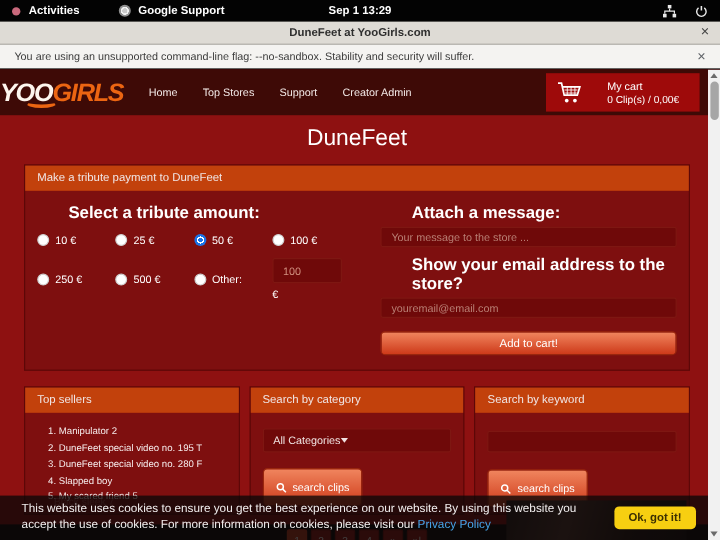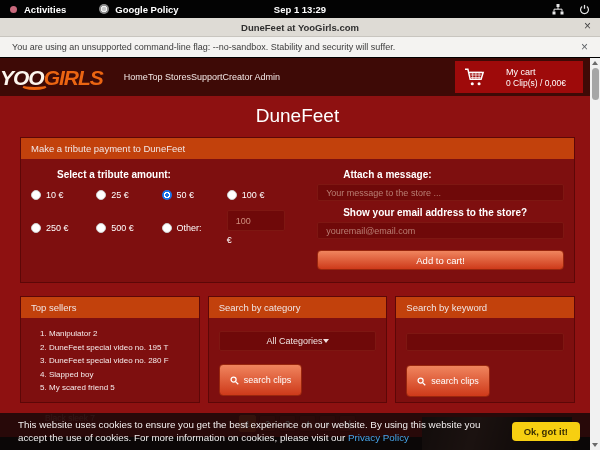--- a/index.html
+++ b/index.html
@@ -30,33 +30,33 @@
   
   .bcontent{ position:absolute; top:58px; left:0; right:0; bottom:0; background:#8e1111; overflow:hidden; }
   
   .site-header{ height:38px; background:#3e0a06; display:flex; align-items:center;
     position:relative; }
   .logo{ position:relative; font-size:21px; font-weight:bold; font-style:italic;
     letter-spacing:-1px; line-height:1; padding-right:8px; }
   .logo-yoo{ color:#fdf6ee; } .logo-girls{ color:#ec6512; }
   .logo-swoosh{ position:absolute; left:21px; bottom:-2px; width:27px; height:9px;
     border:2px solid transparent; border-bottom:3px solid #ec6512; border-radius:50%; }
-  .nav{ display:flex; margin-left:13px; font-size:9px; color:#f3e9e7; }
+  .nav{ display:flex; gap:21px; margin-left:13px; font-size:9px; color:#f3e9e7; }
   .nav span{ cursor:default; }
   .cart-box{ position:absolute; right:17px; top:3px; height:32px; width:128px;
     background:#9e0a0a; display:flex; align-items:center; gap:20px; padding:0 9px; color:#fff; }
   .cart-line1{ font-size:9px; } .cart-line2{ font-size:8.5px; margin-top:1px; }
   
   .page{ height:341px; padding:5px 25px 0 20px; position:relative; }
   .page-title{ text-align:center; color:#fff; font-size:19px; font-weight:normal; margin:4px 0 10px; }
   .panel-border{ border:1px solid #5d0707; background:#7e0f0f; }
   .panel-head{ background:#c2410c; color:#f0e6e6; font-size:9.5px; padding:5px 10px; }
   .trib-body{ display:flex; padding:8px 10px 12px; }
   .trib-left{ width:49%; }
-  .f-label{ font-size:10px; font-weight:bold; color:#fff; margin:2px 0 10px;padding-left:26px; }
+  .f-label{ font-size:14px; font-weight:bold; color:#fff; margin:2px 0 10px;padding-left:26px; }
   .radio-grid{ display:grid; grid-template-columns:repeat(4,1fr); row-gap:10px;
     font-size:9px; color:#fff; }
   .r-cell{ display:flex; align-items:center; gap:5px; }
   .radio{ width:10px; height:10px; border-radius:50%; background:#fff; flex:0 0 auto;
     border:1px solid #cfcfcf; }
   .radio.sel{ border:none;
     background:radial-gradient(circle,#1a73e8 0 2px,#fff 2px 3px,#1a73e8 3px); }
   .other-cell{ flex-direction:column; align-items:flex-start; gap:0; }
   .other-input{ width:58px; height:21px; background:#6f0909; border:1px solid #7e1712;
     border-radius:2px; color:#d08f7f; font-size:9px; padding:0 8px; font-family:inherit; }
@@ -70,21 +70,21 @@
     background:linear-gradient(#f0855e,#ce3a1a); font-family:inherit; cursor:pointer;text-align:center; }
   .add-btn{ margin-top:7px; height:20px; font-size:9.5px; width:100%; }
   
   .panels-row{ display:flex; gap:8px; margin-top:13px; }
   .panels-row .panel{ flex:1; height:107px; }
   .p-body{ padding:7px 10px; }
   .sellers-list{ margin:2px 0 0; padding-left:18px; font-size:8px; color:#f6ecec; line-height:1.7; }
   .sellers-list li{ cursor:default; }
   .cat-select{ width:100%; height:20px; background:#6f0909; border:1px solid #7e1712;
     border-radius:2px; color:#f0e4e2; font-size:9px; display:flex; align-items:center;
-    justify-content:center; padding:0 8px; margin:6px 0 13px; cursor:default; }
+    justify-content:flex-start; padding:0 8px; margin:6px 0 13px; cursor:default; }
   .caret-down{ width:0; height:0; border-left:3.5px solid transparent;
     border-right:3.5px solid transparent; border-top:4px solid #f0e0e0; }
   .search-btn{ height:32px; padding:0 10px; font-size:9px; display:inline-flex;
     align-items:center; gap:5px; }
   .kw-input{ margin:8px 0 14px; height:18px; }
   
   .pagination{ display:flex; justify-content:center; gap:3px; margin-top:12px; }
   .pg-btn{ min-width:17px; height:17px; padding:0 4px; background:#9a1713; color:#fff;
     font-size:8.5px; display:flex; align-items:center; justify-content:center;
     border-radius:2px; border:1px solid #7d100d; cursor:pointer; }
@@ -119,21 +119,21 @@
 <body>
 
 <div class="screen">
 
   <div class="gnome-bar">
     <div class="gnome-left">
       <span class="rec-dot"></span>
       <span>Activities</span>
       <span class="chrome-task">
         <span class="chrome-ico"></span>
-        <span>Google Policy</span>
+        <span>Google Support</span>
       </span>
     </div>
     <span class="gnome-clock">Sep 1 13:29</span>
     <div class="gnome-right">
       <span>
         <svg width="12" height="11" viewBox="0 0 12 11">
           <rect x="4.5" y="0" width="3" height="3" fill="#e8e8e8"></rect>
           <rect x="0.5" y="7.5" width="3" height="3" fill="#e8e8e8"></rect>
           <rect x="8.5" y="7.5" width="3" height="3" fill="#e8e8e8"></rect>
           <path d="M6 3v2.2M2 7.5V5.2h8v2.3" stroke="#e8e8e8" fill="none" stroke-width="1"></path>

